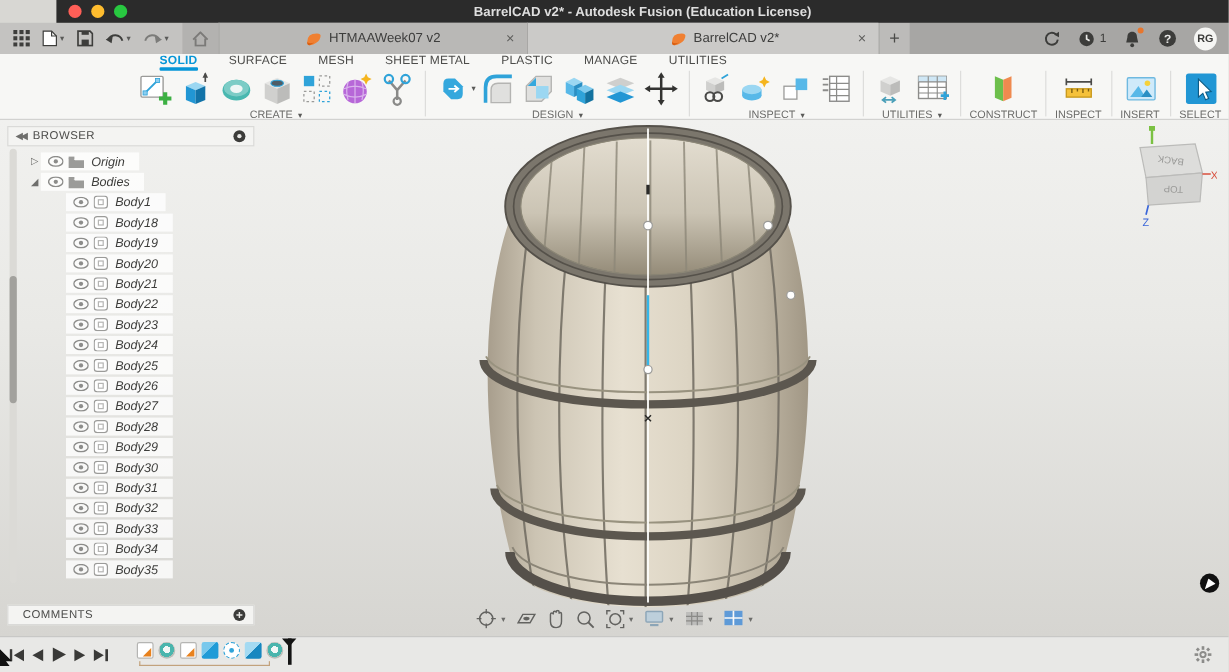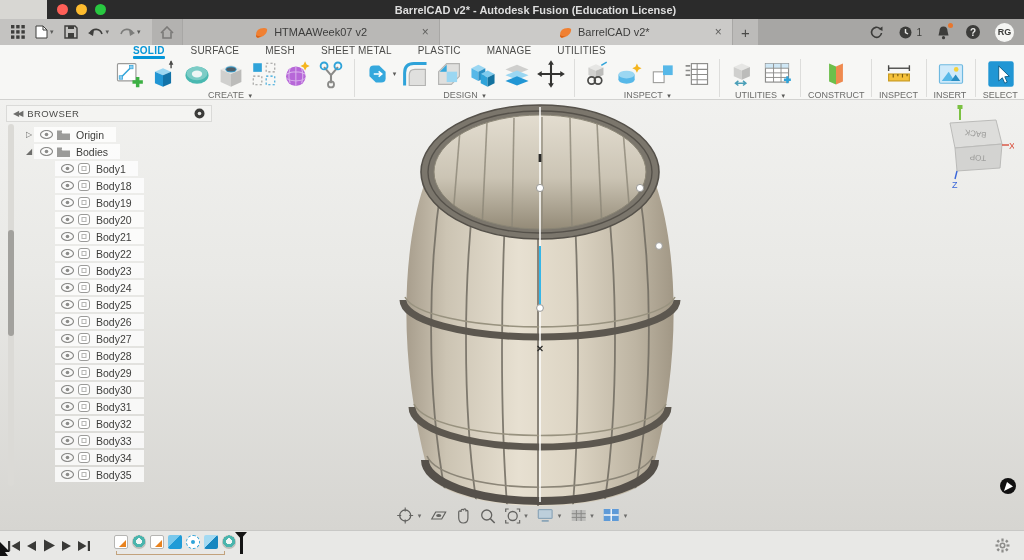--- a/index.html
+++ b/index.html
@@ -67,21 +67,21 @@
   .panel-header { position:absolute; left:6px; width:206px; height:17px;
     background:#f4f4f2; border:1px solid #dadad8; display:flex; align-items:center;
     font-size:9.5px; color:#4c4c4a; letter-spacing:.4px; }
   .panel-header .ph-left { padding:0 6px; color:#6e6e6c; font-size:8px; letter-spacing:-2px; }
   .panel-header .ph-right { margin-left:auto; padding-right:6px; display:flex; align-items:center; }
   .browser-header { top:5px; }
   .comments-bar { top:404px; }
   .tree { position:absolute; left:0; top:26px; }
   .t-rowwrap { height:17px; display:flex; align-items:center; }
   .strip { display:inline-flex; align-items:center; height:15px;
-    background:rgba(255,255,255,.78); padding-right:12px; }
+    background:rgba(255,255,255,.78); padding-right:12px;font-style:italic; }
   .expander { width:10px; font-size:8px; color:#6e6e6c; text-align:center; }
   .fold-wrap { margin-left:24px; }
   .body-wrap { margin-left:55px; }
   .eye { margin:0 4px 0 6px; display:flex; }
   .tico { margin-right:6px; display:flex; }
   .tlabel { font-size:10.5px; color:#3d3d3b; }
 
   
   .viewcube { position:absolute; right:10px; top:5px; }
 
@@ -947,20 +947,30 @@
                 <rect x="0.5" y="0.5" width="11" height="10" rx="2.5" fill="#fff" stroke="#9b9b99"></rect>
                 <rect x="4" y="3.5" width="4" height="4" fill="none" stroke="#b5b5b3"></rect>
               </svg>
             </span>
             <span class="tlabel">Body35</span>
           </span>
         </div>
       </div>
   </div>
 
+  <div class="panel-header comments-bar">
+    <span class="ph-left" style="letter-spacing:0"> </span>
+    <span>COMMENTS</span>
+    <span class="ph-right">
+      <svg width="11" height="11">
+          <circle cx="5.5" cy="5.5" r="5" fill="#3c3c3a"></circle>
+          <path d="M5.5 3 v5 M3 5.5 h5" stroke="#e8e8e6" stroke-width="1.2"></path>
+        </svg>
+    </span>
+  </div>
 
   <div class="navbar">
     <span class="nbtn">
         <svg width="17" height="17">
           <circle cx="8.5" cy="8.5" r="5.5" fill="none" stroke="#4f4f4d" stroke-width="1.3"></circle>
           <path d="M8.5 0.5 v4 M8.5 12.5 v4 M0.5 8.5 h4 M12.5 8.5 h4" stroke="#4f4f4d" stroke-width="1.1"></path>
         </svg>
         <span class="caret">▾</span>
       </span>
     <span class="nbtn">

